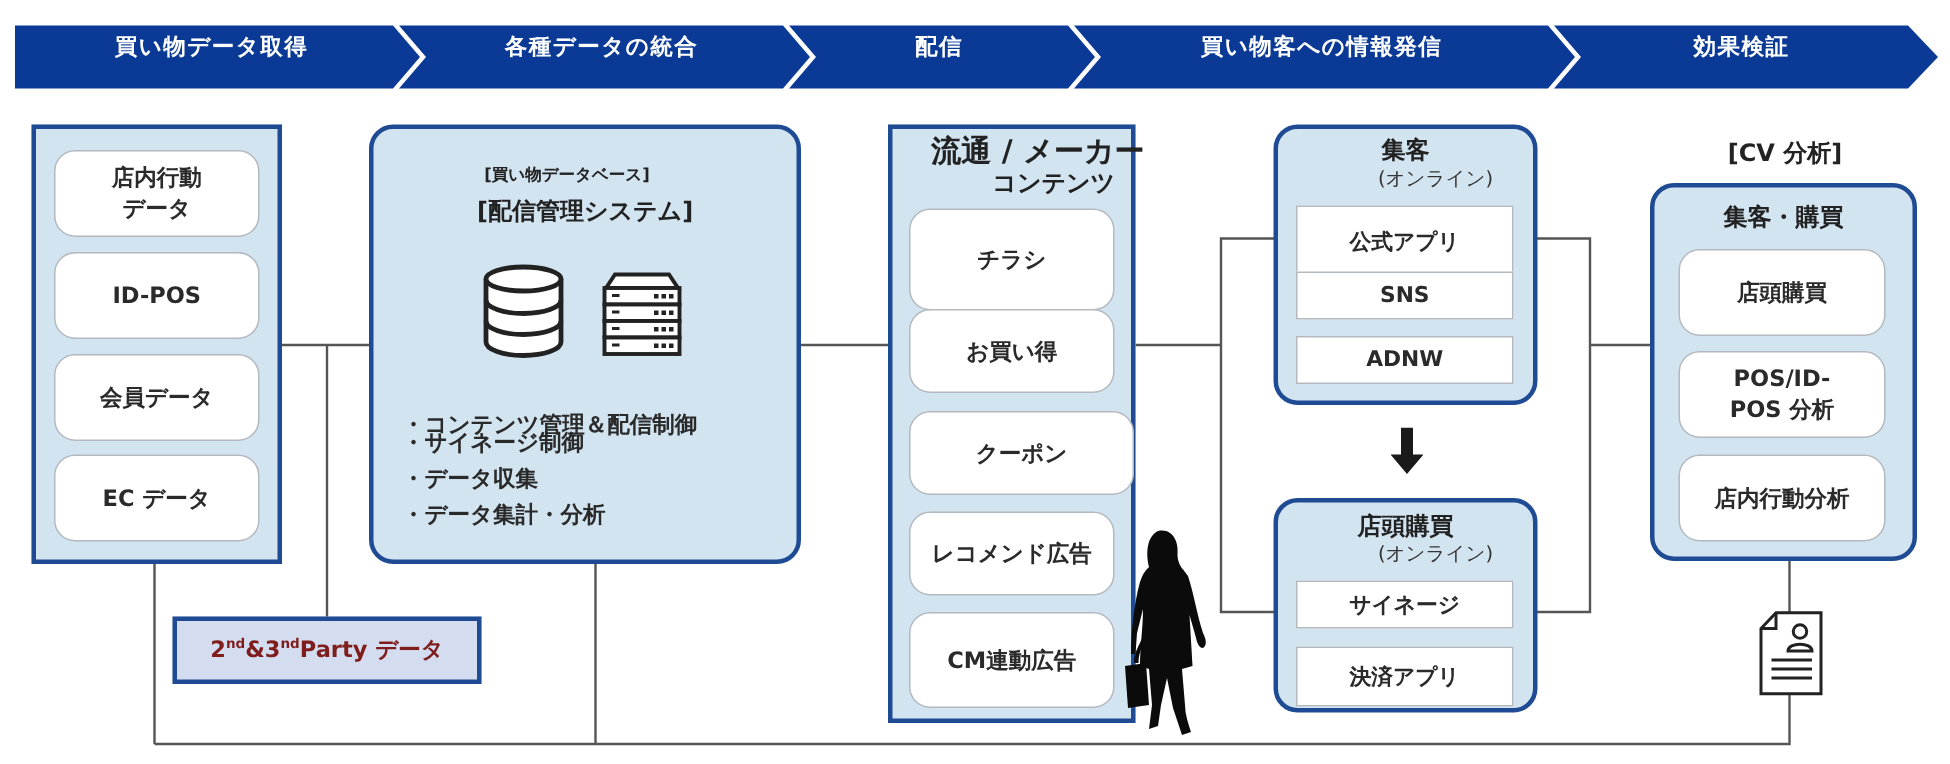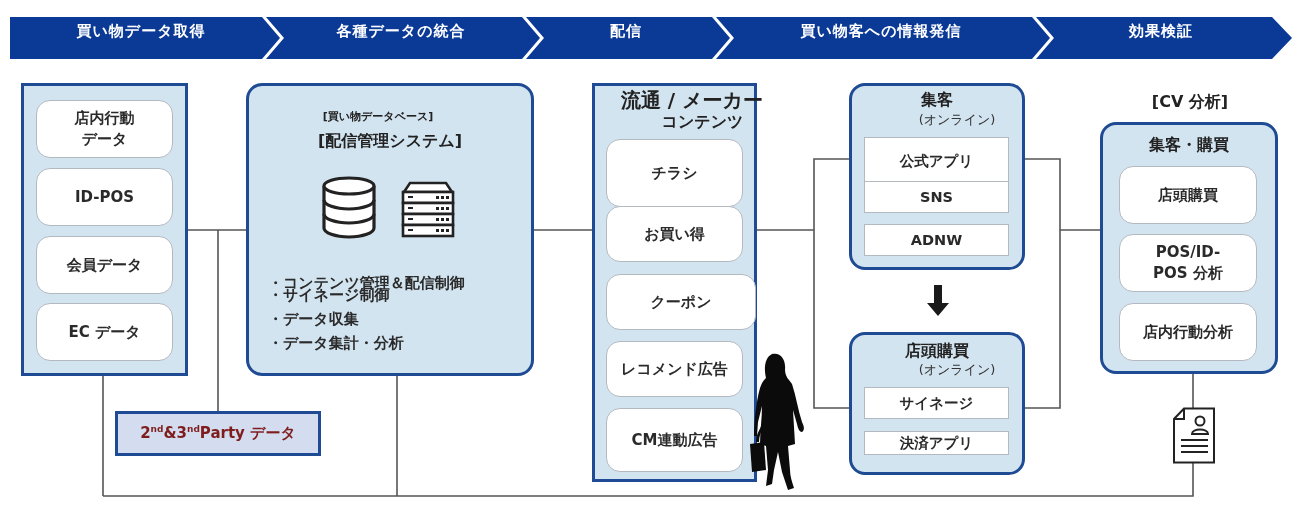--- a/index.html
+++ b/index.html
@@ -140,21 +140,21 @@
 <div class="rect" style="left:864px;top:224px;width:145px;height:32px;">ADNW</div>
 
 <svg class="abs" style="left:927px;top:285px;width:22px;height:32px;" viewBox="0 0 22 32">
   <path d="M7,0 L15,0 L15,18 L22,18 L11,31 L0,18 L7,18 Z" fill="#1a1a1a"></path>
 </svg>
 
 <div class="panel rd" style="left:849px;top:332px;width:176px;height:143px;"></div>
 <div class="title" style="left:849px;top:341px;width:176px;font-size:16px;line-height:20px;">店頭購買</div>
 <div class="sub" style="left:849px;top:361px;width:176px;line-height:18px;">(オンライン)</div>
 <div class="rect" style="left:864px;top:387px;width:145px;height:32px;">サイネージ</div>
-<div class="rect" style="left:864px;top:431px;width:145px;height:24px;">決済アプリ</div>
+<div class="rect" style="left:864px;top:431px;width:145px;height:40px;">決済アプリ</div>
 
 <div class="title" style="left:1100px;top:91px;width:180px;font-size:16px;line-height:22px;">[CV 分析]</div>
 <div class="panel rd" style="left:1100px;top:122px;width:178px;height:252px;"></div>
 <div class="title" style="left:1100px;top:134px;width:178px;font-size:16px;line-height:22px;">集客・購買</div>
 <div class="pill" style="left:1119px;top:166px;width:138px;height:58px;">店頭購買</div>
 <div class="pill" style="left:1119px;top:234px;width:138px;height:58px;white-space:pre-line;">POS/ID-
 POS 分析</div>
 <div class="pill" style="left:1119px;top:303px;width:138px;height:58px;">店内行動分析</div>
 
 <svg class="abs" style="left:1172px;top:407px;width:44px;height:57px;" viewBox="0 0 44 57">

